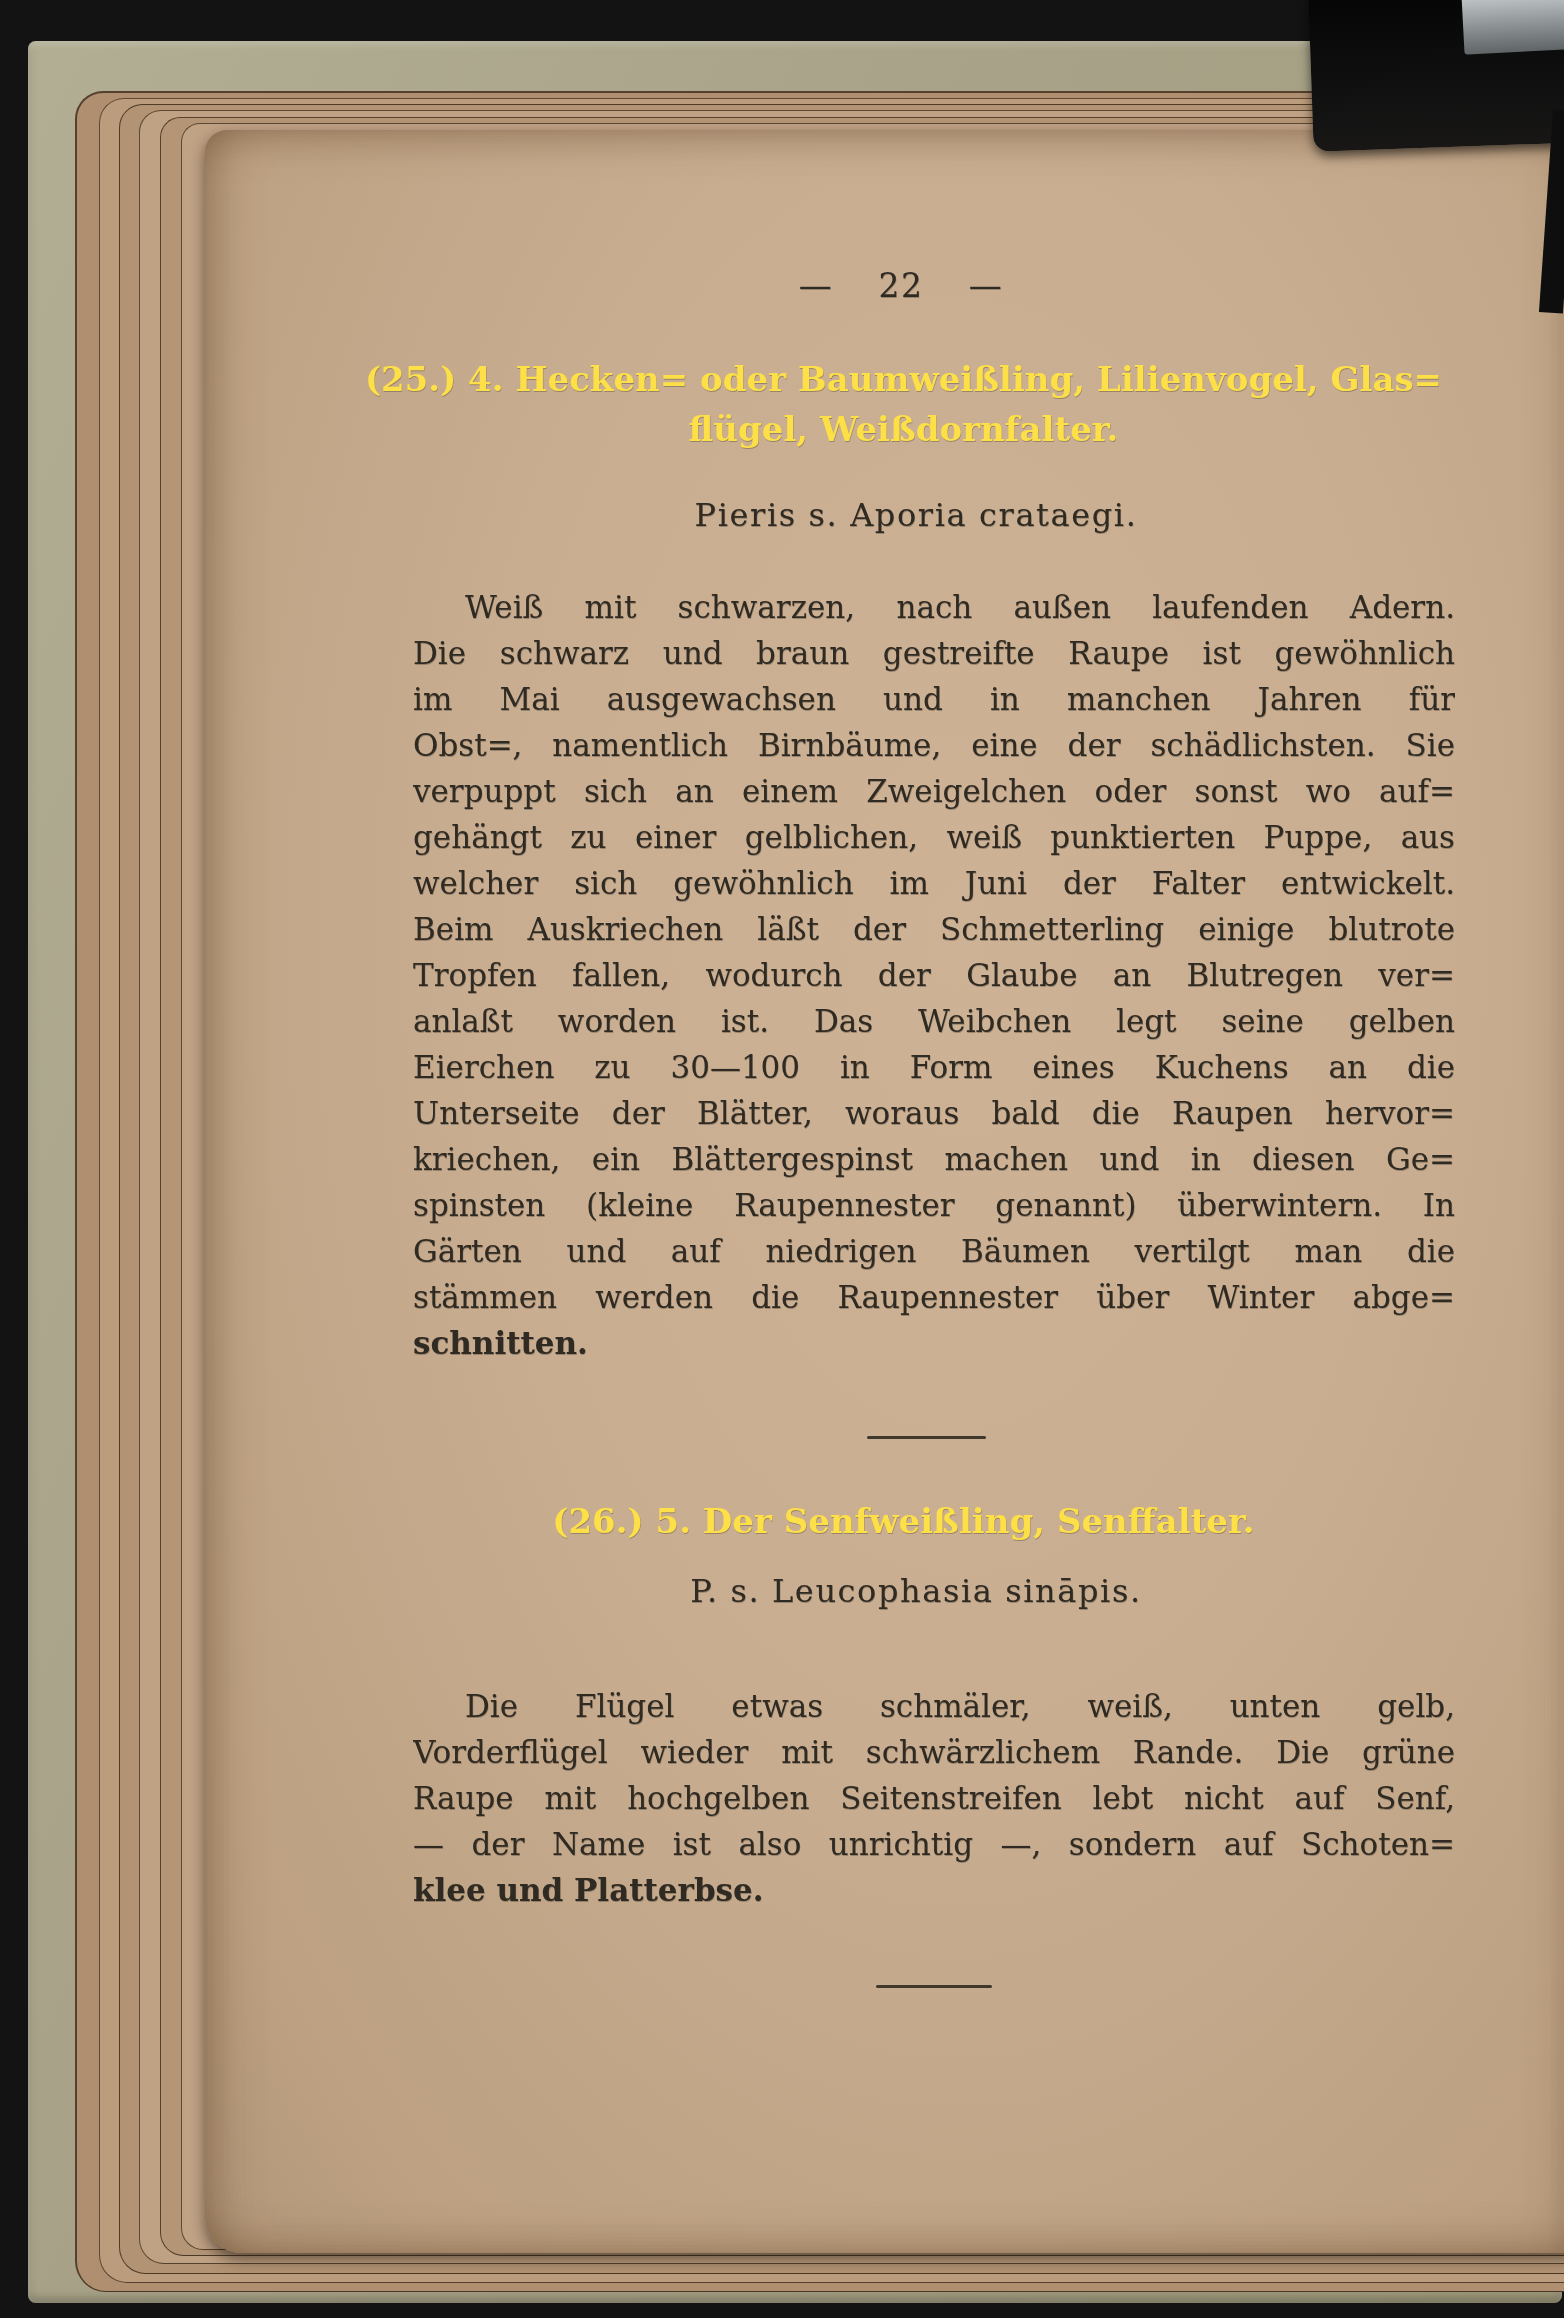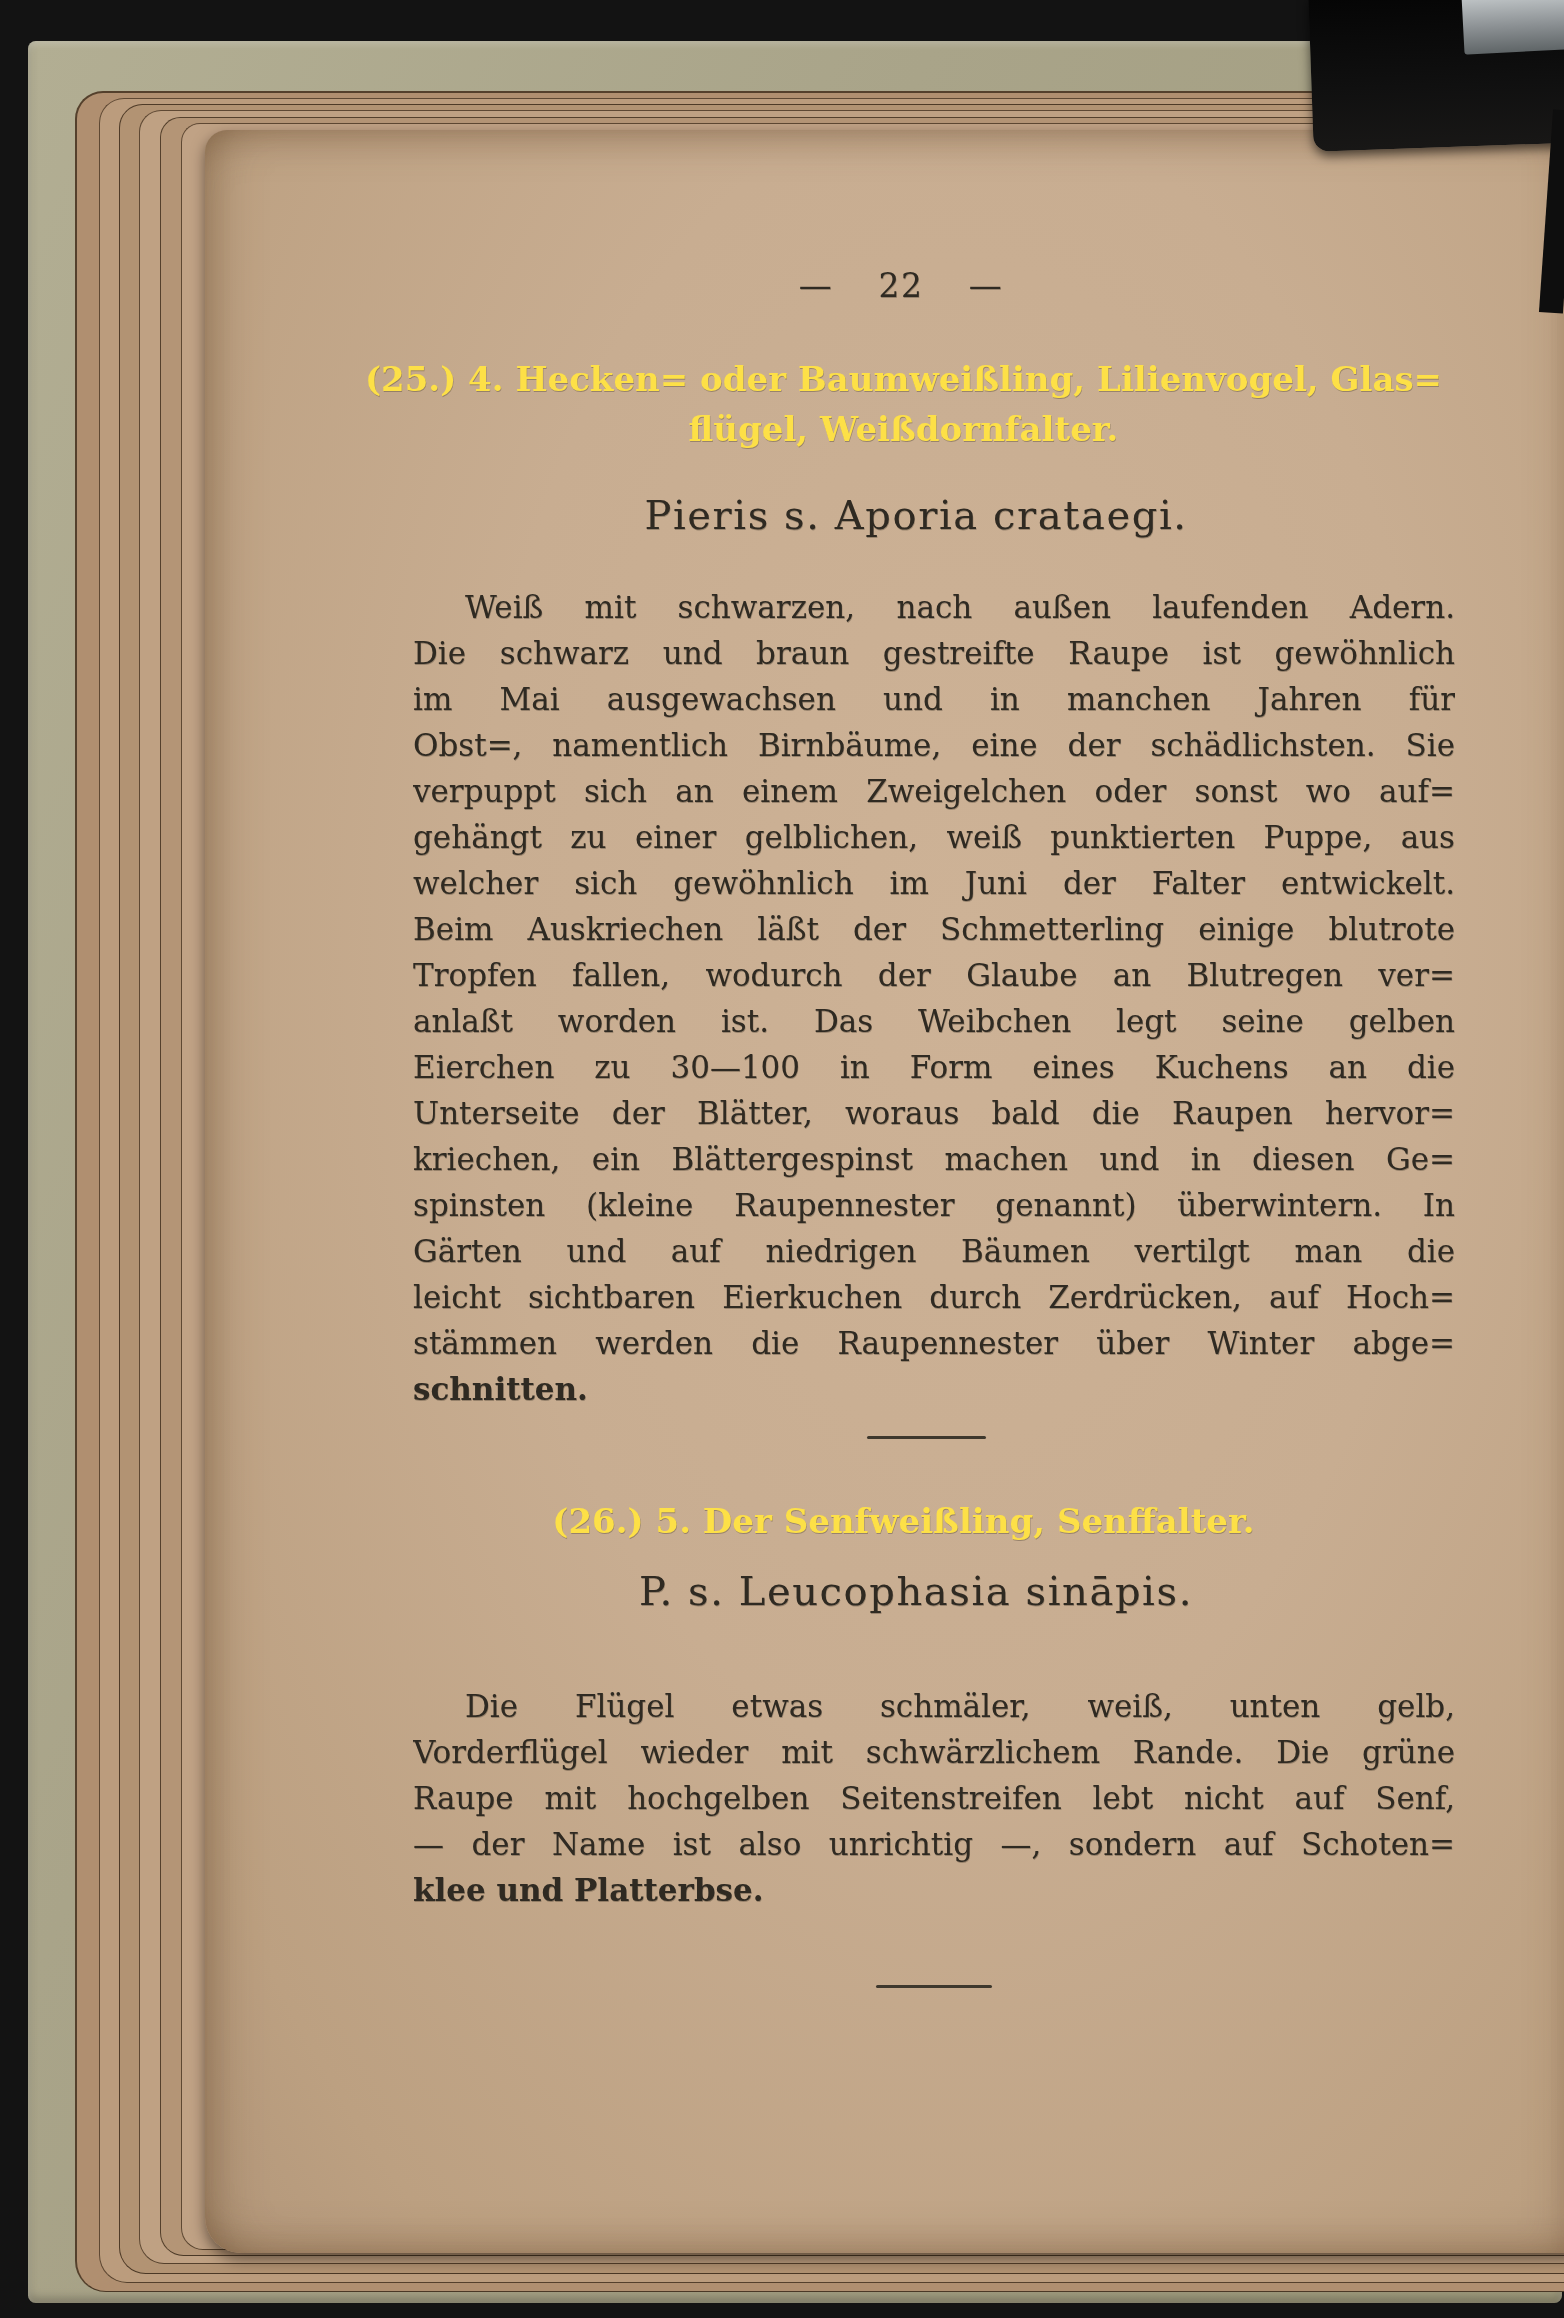--- a/index.html
+++ b/index.html
@@ -60,21 +60,21 @@
   }
   .heading{
     position:absolute;left:356px;width:1095px;
     font-weight:bold;font-size:34px;line-height:50px;text-align:center;
     color:#fde047;
   }
   .heading-1{top:354px;}
   .heading-2{top:1496px;}
   .latin{
     position:absolute;left:395px;width:1042px;
-    font-size:40px;line-height:39px;text-align:center;letter-spacing:1.6px;
+    font-size:32px;line-height:39px;text-align:center;letter-spacing:1.6px;
   }
   .latin-1{top:496px;}
   .latin-2{top:1572px;}
   .para{position:absolute;left:413px;width:1042px;}
   .para-1{top:584px;}
   .para-2{top:1683px;}
   .line{
     font-size:31px;line-height:46px;height:46px;
     text-align:justify;text-align-last:justify;
     overflow:hidden;white-space:normal;
@@ -121,21 +121,20 @@
   <div class="line ink">gehängt zu einer gelblichen, weiß punktierten Puppe, aus</div>
   <div class="line ink">welcher sich gewöhnlich im Juni der Falter entwickelt.</div>
   <div class="line ink">Beim Auskriechen läßt der Schmetterling einige blutrote</div>
   <div class="line ink">Tropfen fallen, wodurch der Glaube an Blutregen ver=</div>
   <div class="line ink">anlaßt worden ist. Das Weibchen legt seine gelben</div>
   <div class="line ink">Eierchen zu 30—100 in Form eines Kuchens an die</div>
   <div class="line ink">Unterseite der Blätter, woraus bald die Raupen hervor=</div>
   <div class="line ink">kriechen, ein Blättergespinst machen und in diesen Ge=</div>
   <div class="line ink">spinsten (kleine Raupennester genannt) überwintern. In</div>
   <div class="line ink">Gärten und auf niedrigen Bäumen vertilgt man die</div>
-  <div class="line ink">leicht sichtbaren Eierkuchen durch Zerdrücken, auf Hoch=</div>
   <div class="line ink">stämmen werden die Raupennester über Winter abge=</div>
   <div class="line lastline ink">schnitten.</div>
 </div>
 
 <div class="rule rule-1"></div>
 
 <div class="heading heading-2 ink">
   <div>(26.) 5. Der Senfweißling, Senffalter.</div>
 </div>
 

